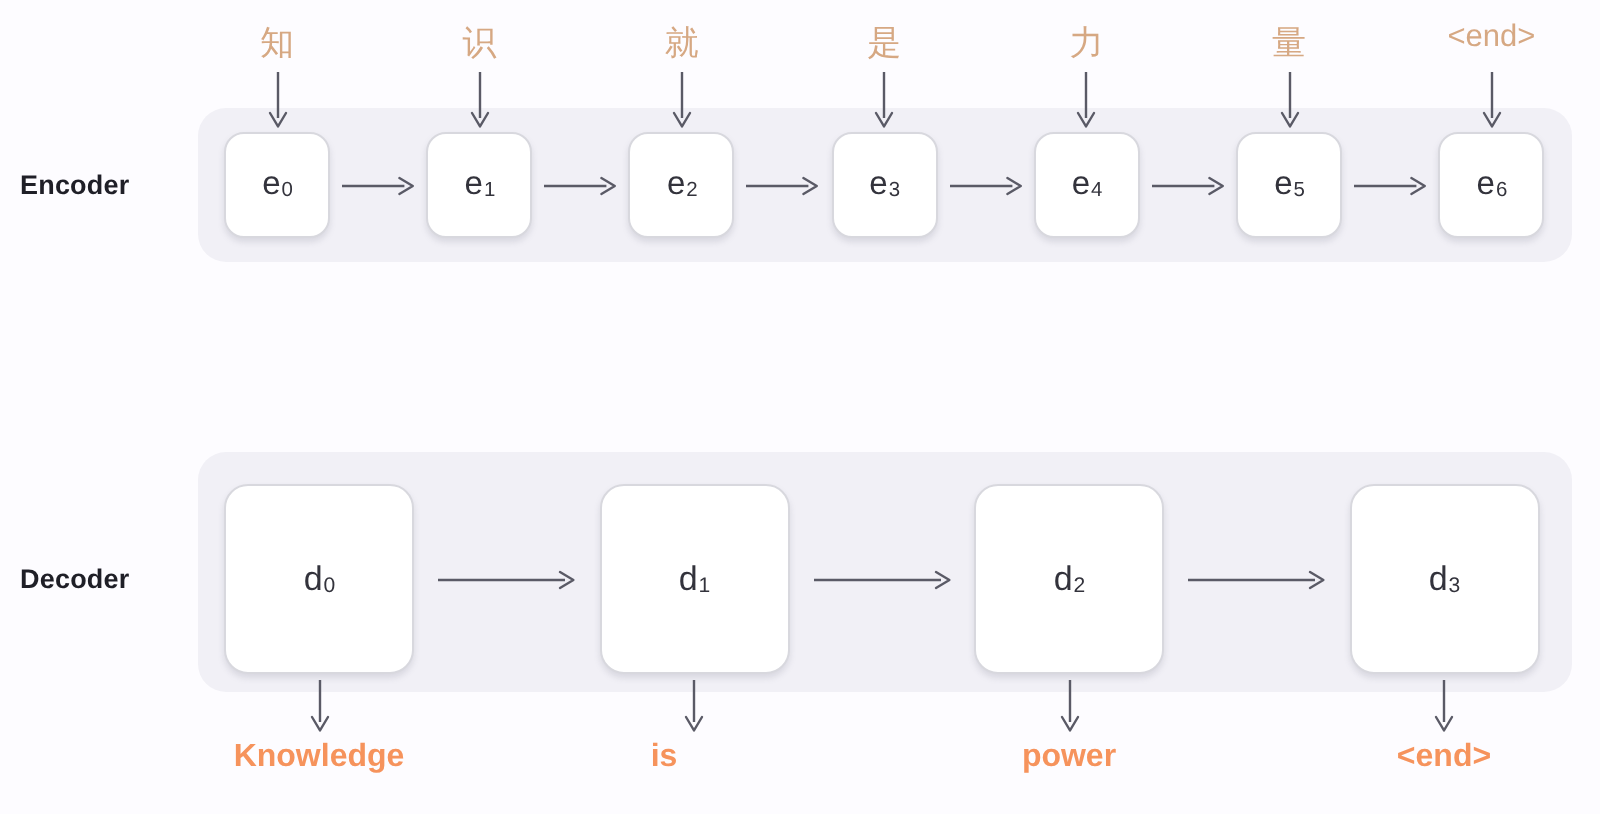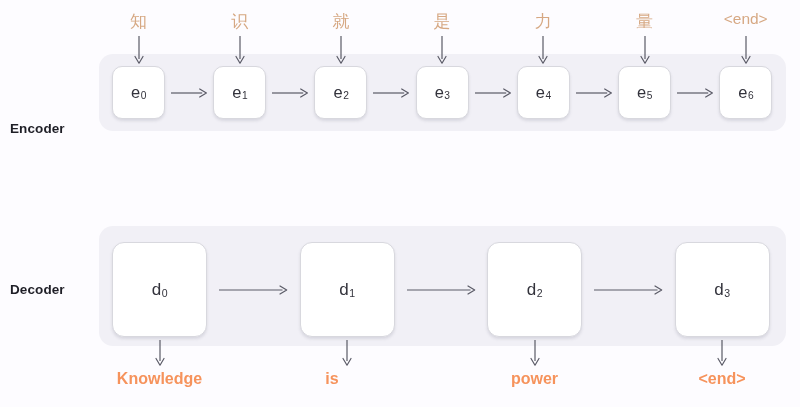--- a/index.html
+++ b/index.html
@@ -21,21 +21,21 @@
 
   
   .row-label {
     position: absolute;
     font-size: 13.5px;
     font-weight: bold;
     color: #1f1f27;
     letter-spacing: 0.1px;
     white-space: nowrap;
   }
-  #encoder-label { left: 10px; top: 85px; margin-top: 36px; }
+  #encoder-label { left: 10px; top: 85px; }
   #decoder-label { left: 10px; top: 282px; text-align: center; }
 
   
   .band {
     position: absolute;
     background: #f1f0f6;
     border-radius: 14px;
   }
   #encoder-band {
     left: 99px;

